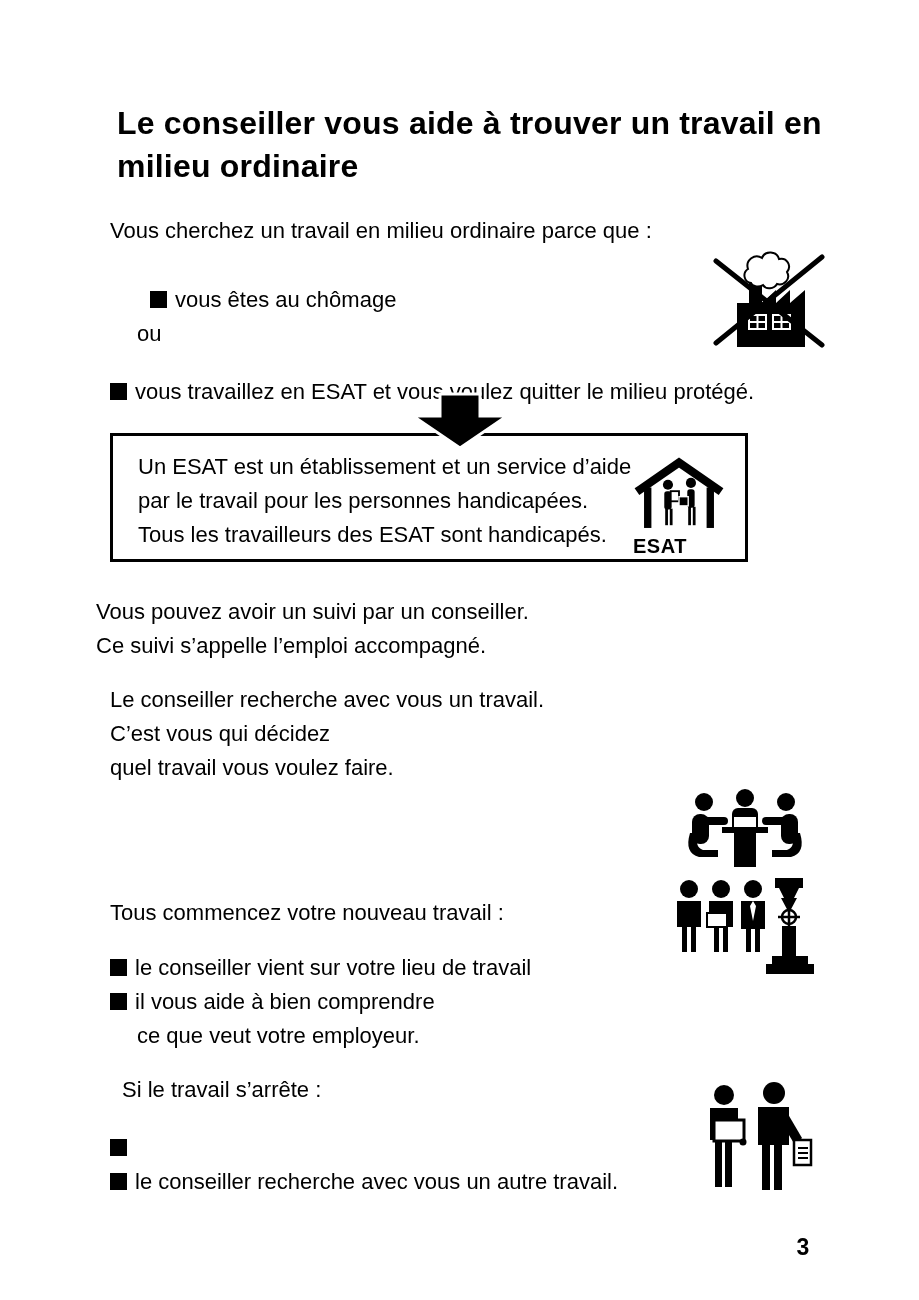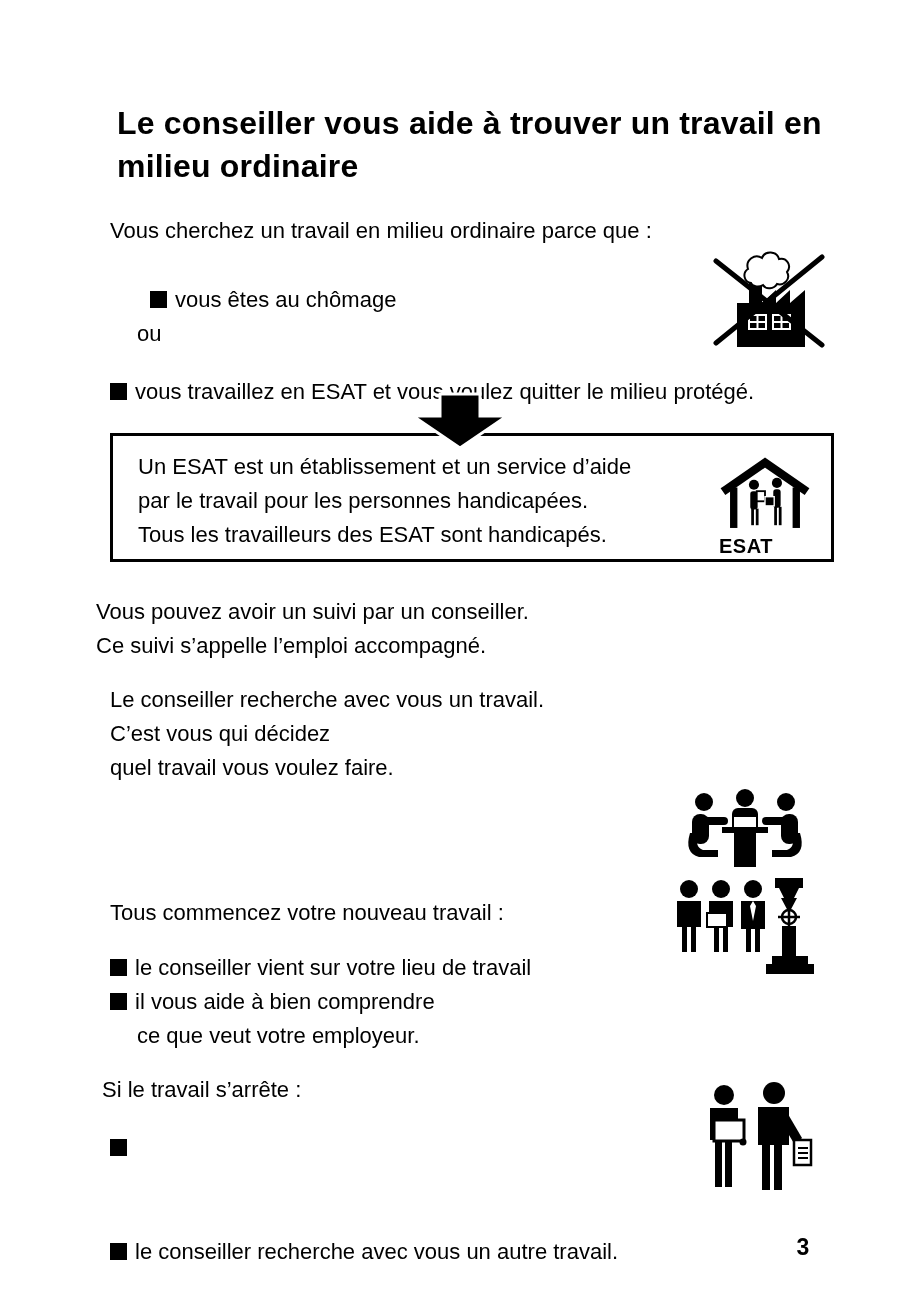--- a/index.html
+++ b/index.html
@@ -16,21 +16,21 @@
     letter-spacing:0.2px;
   }
   .para{position:absolute;font-size:22px;line-height:34px;}
   .para .line{white-space:nowrap;}
   .bullet-line{position:absolute;font-size:22px;line-height:34px;white-space:nowrap;}
   .sq{
     display:inline-block;width:17px;height:17px;background:#000;
     margin-right:8px;vertical-align:-1px;
   }
   .esat-box{
-    position:absolute;left:110px;top:433px;width:724px;height:129px;
+    position:absolute;left:110px;top:433px;width:638px;height:129px;
     border:3px solid #000;box-sizing:border-box;background:#fff;
   }
   .esat-box .box-text{position:absolute;left:25px;top:14px;font-size:22px;line-height:34px;}
   .esat-box .box-text .line{white-space:nowrap;}
   .esat-icon-wrap{position:absolute;right:16px;top:20px;width:96px;text-align:left;}
   .esat-caption{font-size:20px;font-weight:bold;letter-spacing:0.5px;margin-top:1px;}
   .down-arrow{position:absolute;left:408px;top:392px;z-index:2;}
   .icon-abs{position:absolute;}
   .page-number{
     position:absolute;left:788px;top:1234px;width:30px;text-align:center;
@@ -178,21 +178,21 @@
   <div class="bullet-line" style="left:110px;top:951px;">
     <span class="sq"></span><span>le conseiller vient sur votre lieu de travail</span>
   </div>
   <div class="bullet-line" style="left:137px;top:1019px;">
     <span>ce que veut votre employeur.</span>
   </div>
   <div class="bullet-line" style="left:110px;top:985px;">
     <span class="sq"></span><span>il vous aide à bien comprendre</span>
   </div>
 
-  <div class="para" style="left:102px;top:1073px;">
+  <div class="para" style="left:122px;top:1073px;">
     <div class="line">Si le travail s’arrête :</div>
   </div>
 
   <div class="icon-abs" style="left:697px;top:1082px;width:116px;height:110px;">
     <svg width="116" height="110" viewBox="0 0 116 110">
       <g fill="#000">
         <circle cx="27" cy="13" r="10"></circle>
         <path d="M13,26 h28 v32 h-6 v47 h-7 v-47 h-3 v47 h-7 v-47 h-5 z"></path>
         <circle cx="77" cy="11" r="11"></circle>
         <path d="M61,25 h31 v38 h-7 v45 h-8 v-45 h-4 v45 h-8 v-45 h-4 z"></path>
@@ -205,19 +205,19 @@
         <line x1="101" y1="66" x2="111" y2="66"></line>
         <line x1="101" y1="71" x2="111" y2="71"></line>
         <line x1="101" y1="76" x2="111" y2="76"></line>
       </g>
     </svg>
   </div>
 
   <div class="bullet-line" style="left:110px;top:1131px;">
     <span class="sq"></span>
   </div>
-  <div class="bullet-line" style="left:110px;top:1235px;">
+  <div class="bullet-line" style="left:110px;top:1165px;">
     <span class="sq"></span><span>le conseiller recherche avec vous un autre travail.</span>
   </div>
 
   <div class="page-number">3</div>
 
 </div>
 
 </body></html>

